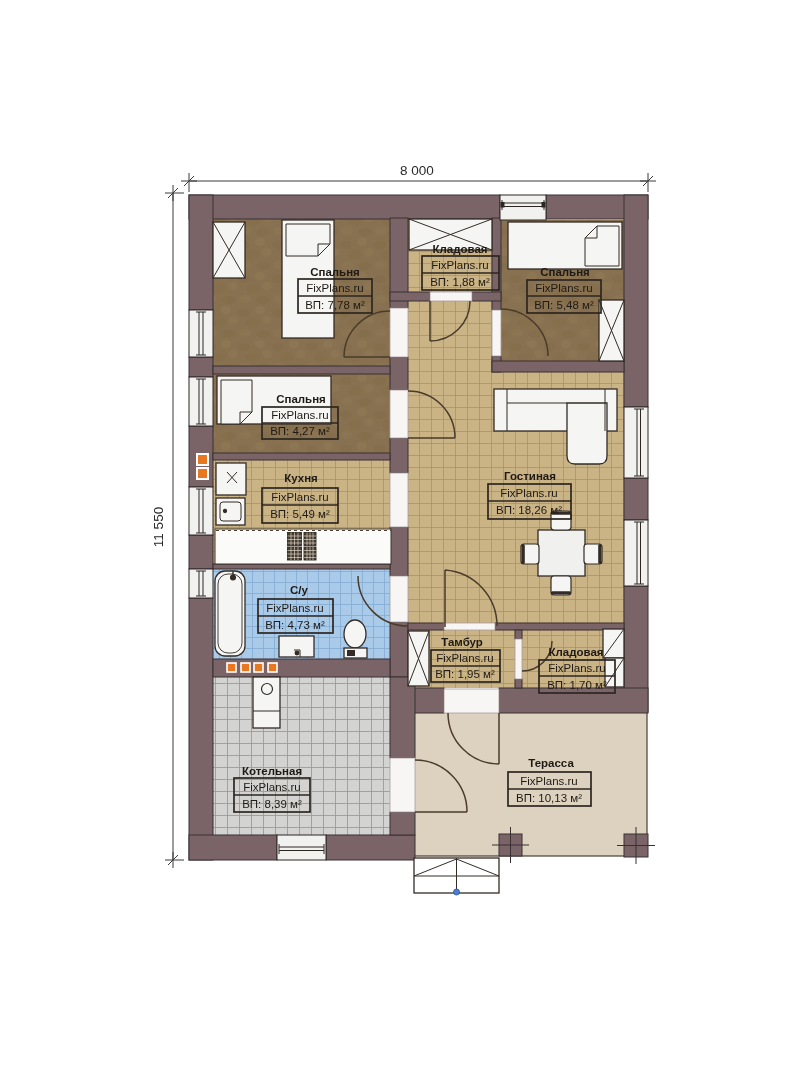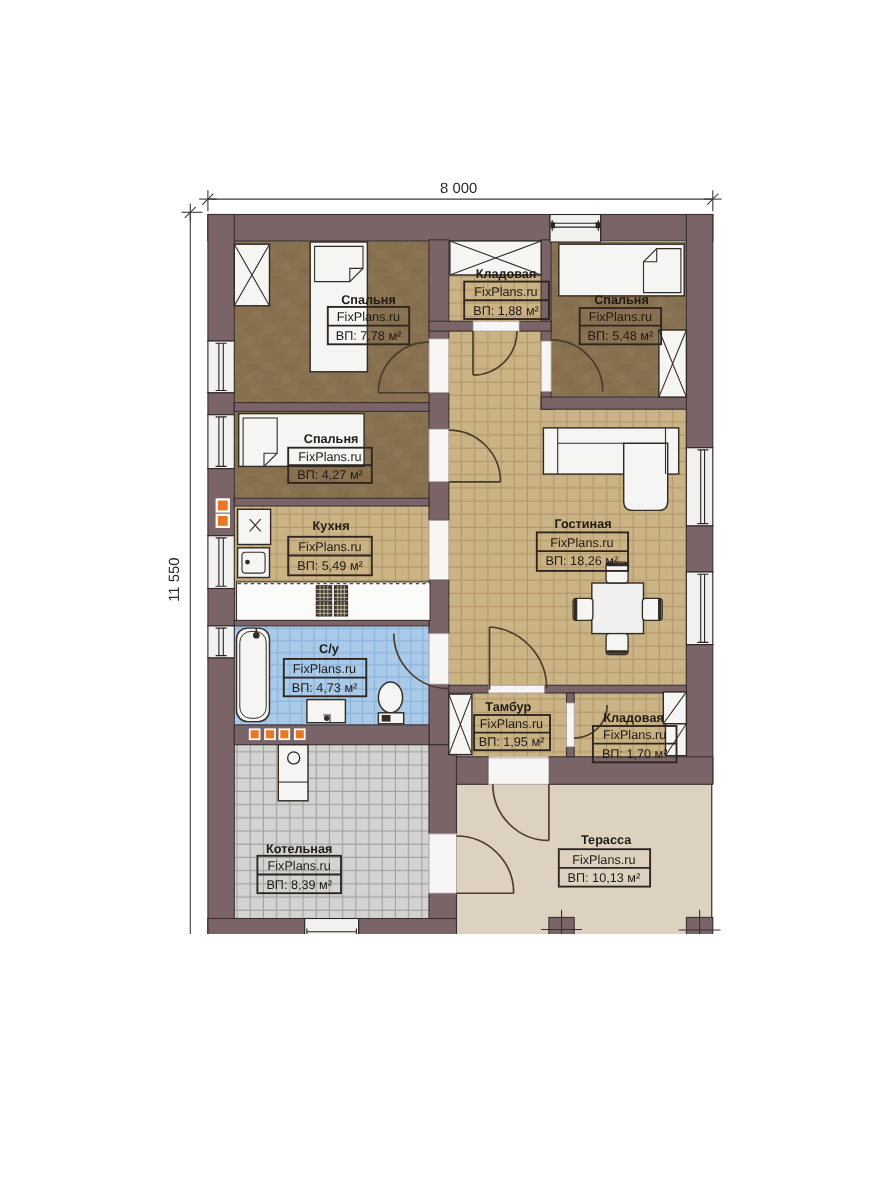--- a/index.html
+++ b/index.html
@@ -1,16 +1,16 @@
 <!DOCTYPE html>
 <html><head>
 <meta charset="utf-8">
 <style>
 html,body{margin:0;padding:0;background:#ffffff;}
-#page{width:792px;height:849px;position:relative;background:#0369a1;overflow:hidden;text-align:center;}
+#page{width:792px;height:1080px;position:relative;background:#0369a1;overflow:hidden;text-align:center;}
 text{font-family:"Liberation Sans",sans-serif;}
 .rn{font:bold 11.5px "Liberation Sans",sans-serif;fill:#1f1a15;}
 .bx{font:11.5px "Liberation Sans",sans-serif;fill:#1f1a15;}
 .dim{font:13.5px "Liberation Sans",sans-serif;fill:#2a2a2a;}
 </style>
 </head>
 <body>
 <div id="page">
 <svg width="792" height="1080" viewBox="0 0 792 1080">
 <defs>

